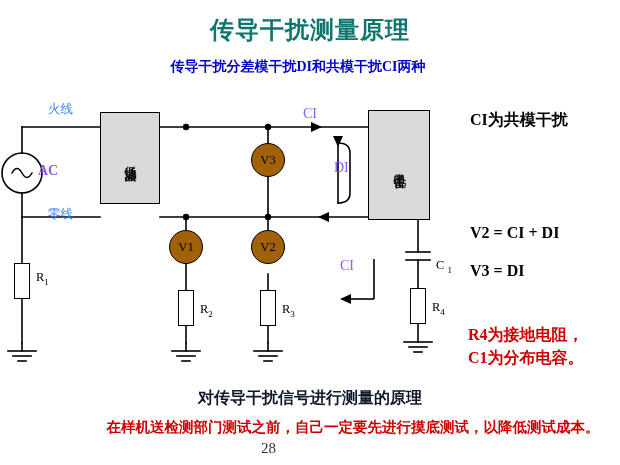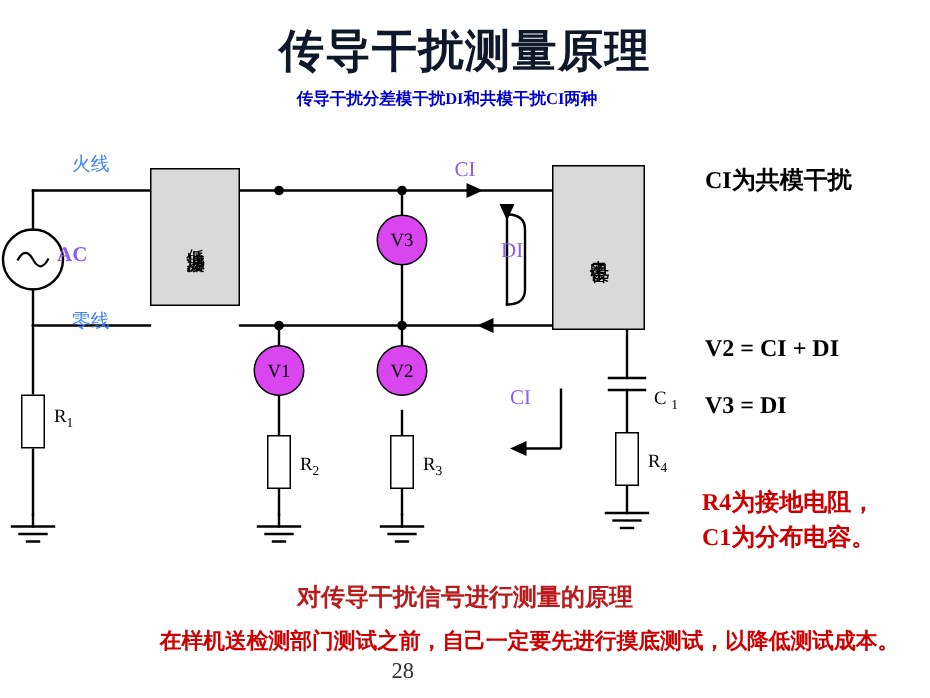--- a/index.html
+++ b/index.html
@@ -8,31 +8,31 @@
     background:#ffffff;
     font-family:"Liberation Serif", serif;
     position:relative;
     overflow:hidden;
   }
   #stage{position:absolute;left:0;top:0;width:620px;height:465px;}
   .abs{position:absolute;}
 
   .title{
     left:0;top:14px;width:620px;text-align:center;
-    color:#0f172a;font-size:30px;font-weight:bold;
+    color:#0f766e;font-size:24px;font-weight:bold;
     letter-spacing:1px;
     font-family:"Liberation Serif", serif;
   }
   .subtitle{
     left:0;top:58px;width:596px;text-align:center;
-    color:#0000cc;font-size:11px;font-weight:bold;
+    color:#0000cc;font-size:14px;font-weight:bold;
   }
   .caption{
     left:0;top:388px;width:620px;text-align:center;
-    color:#b91c1c;font-size:16px;font-weight:bold;
+    color:#0f172a;font-size:16px;font-weight:bold;
   }
   .footer{
     left:0;top:418px;width:620px;text-align:center;
     color:#cc0000;font-size:14.5px;font-weight:bold;margin-left:43px;
   }
   .pagenum{
     left:0;top:440px;width:537px;text-align:center;
     color:#333;font-size:15px;
   }
 
@@ -63,21 +63,21 @@
   .eqbox{
     border:1.5px solid #000;
     background:#d9d9d9;
     box-sizing:border-box;
     display:flex;align-items:center;justify-content:center;
     text-align:center;
     font-size:13px;line-height:1.25;color:#000;
   }
   .meter{
     border:1.5px solid #000;border-radius:50%;
-    background:#d946ef;box-sizing:border-box;
+    background:#a16207;box-sizing:border-box;
     display:flex;align-items:center;justify-content:center;
     font-size:12.5px;color:#000;
   }
   .resbox{
     border:1.5px solid #000;background:#fff;box-sizing:border-box;
   }
   .reslabel{font-size:12.5px;color:#000;white-space:nowrap;}
   .reslabel sub{font-size:9px;}
 </style>
 </head>

